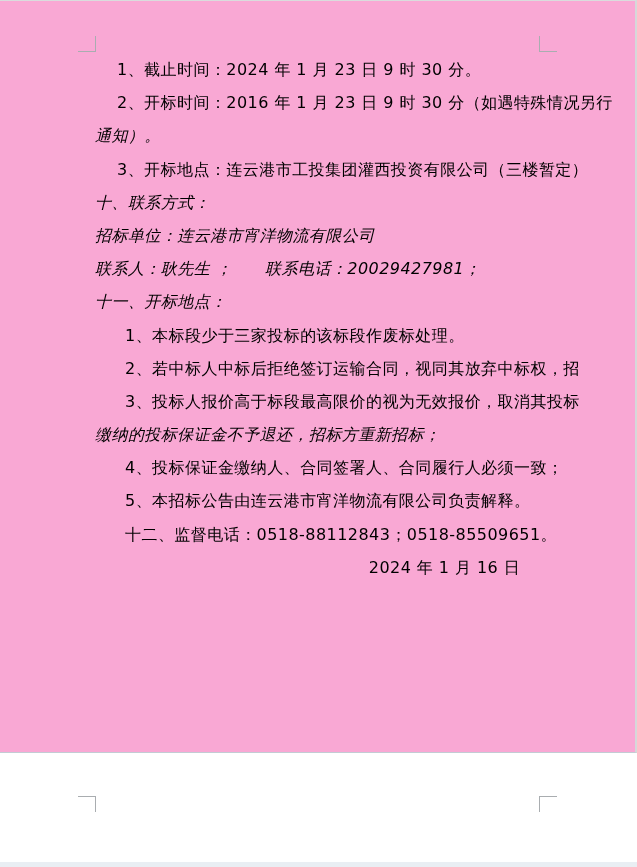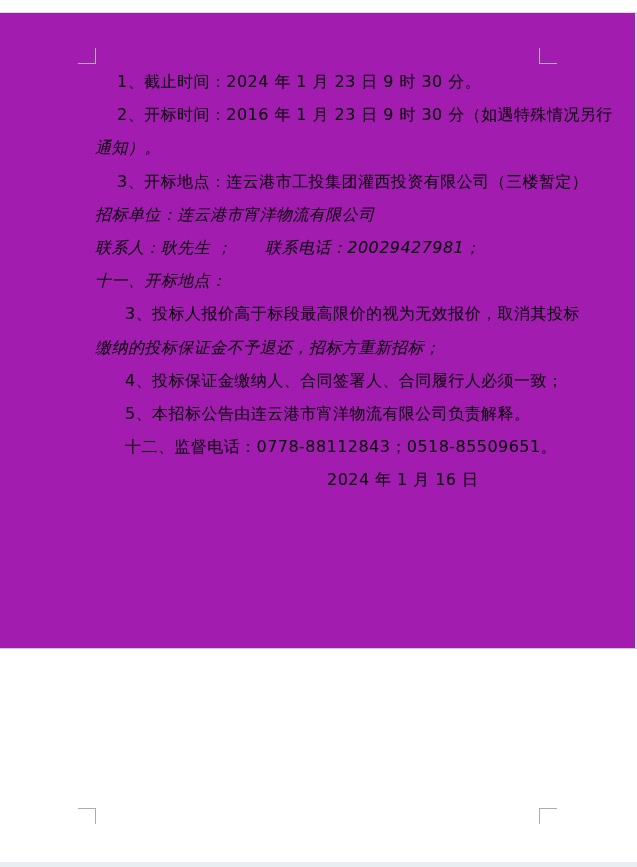--- a/index.html
+++ b/index.html
@@ -3,23 +3,23 @@
 <meta charset="utf-8">
 <style>
   html, body {
     margin: 0; padding: 0;
     width: 637px; height: 867px;
     background: #ffffff;
     overflow: hidden;
     font-family: "DejaVu Sans", sans-serif;
   }
   .page {
-    position: absolute; left: 0; top: 12px;
-    width: 637px; height: 637px;
-    background: #a21caf;
+    position: absolute; left: 0; top: 0;
+    width: 637px; height: 753px;
+    background: #f9a8d4;
     border-top: 1px solid #dadcdd;
     border-right: 2px solid #d6d8d9;
     border-bottom: 1px solid #c3ccd4;
     box-sizing: border-box;
   }
   .page-gap {
     position: absolute; left: 0; top: 862px;
     width: 637px; height: 5px;
     background: #e9eef3;
   }
@@ -40,39 +40,42 @@
     height: 33.2px;
     letter-spacing: 0.45px;
     color: #000000;
     white-space: pre;
     text-align: left;
   }
   .line.flush { padding-left: 0; font-style: italic; }
   .line.item1 { padding-left: 22px; }
   .line.item2 { padding-left: 30px; }
   .line.sig   { padding-left: 210px; }
-  .line.date  { padding-left: 232px; }
+  .line.date  { padding-left: 232px; text-align: center; }
 </style>
 </head>
 <body>
 
 <div class="page">
   <div class="crop tl"></div>
   <div class="crop tr"></div>
   <div class="crop bl"></div>
   <div class="crop br"></div>
   <div class="doc-body">
       <div class="line item1">1、截止时间：2024 年 1 月 23 日 9 时 30 分。</div>
       <div class="line item1">2、开标时间：2016 年 1 月 23 日 9 时 30 分（如遇特殊情况另行</div>
       <div class="line flush">通知）。</div>
       <div class="line item1">3、开标地点：连云港市工投集团灌西投资有限公司（三楼暂定）</div>
+      <div class="line flush">十、联系方式：</div>
       <div class="line flush">招标单位：连云港市宵洋物流有限公司</div>
       <div class="line flush">联系人：耿先生 ；　　联系电话：20029427981；</div>
       <div class="line flush">十一、开标地点：</div>
+      <div class="line item2">1、本标段少于三家投标的该标段作废标处理。</div>
+      <div class="line item2">2、若中标人中标后拒绝签订运输合同，视同其放弃中标权，招</div>
       <div class="line item2">3、投标人报价高于标段最高限价的视为无效报价，取消其投标</div>
       <div class="line flush">缴纳的投标保证金不予退还，招标方重新招标；</div>
       <div class="line item2">4、投标保证金缴纳人、合同签署人、合同履行人必须一致；</div>
       <div class="line item2">5、本招标公告由连云港市宵洋物流有限公司负责解释。</div>
-      <div class="line item2">十二、监督电话：0778-88112843；0518-85509651。</div>
+      <div class="line item2">十二、监督电话：0518-88112843；0518-85509651。</div>
       <div class="line date">2024 年 1 月 16 日</div>
     </div>
 </div>
 <div class="page-gap"></div>
 
 </body></html>

